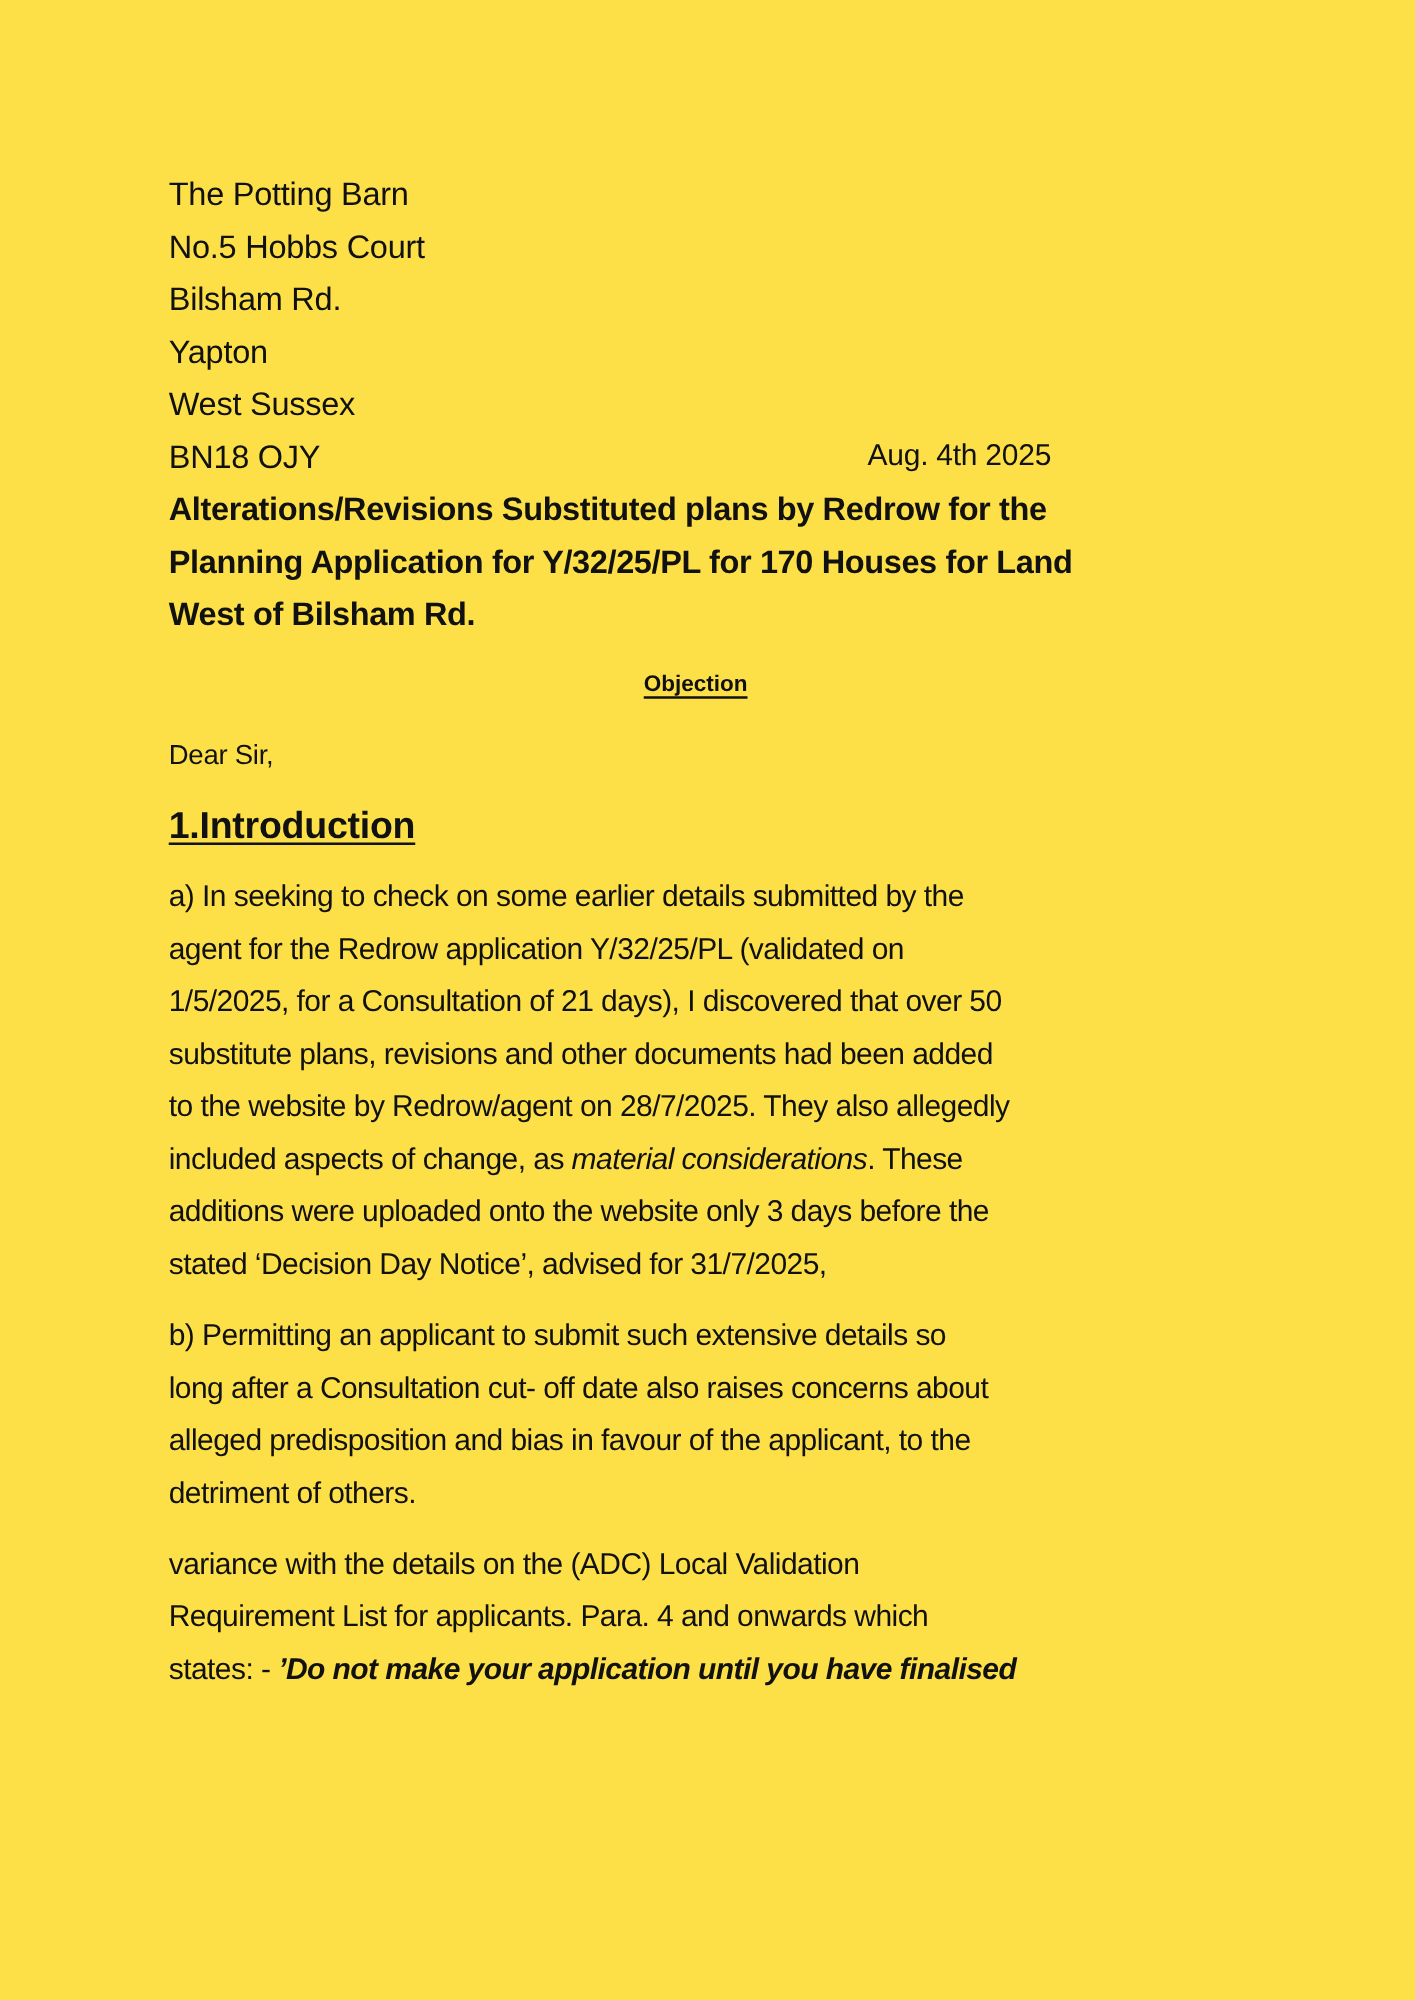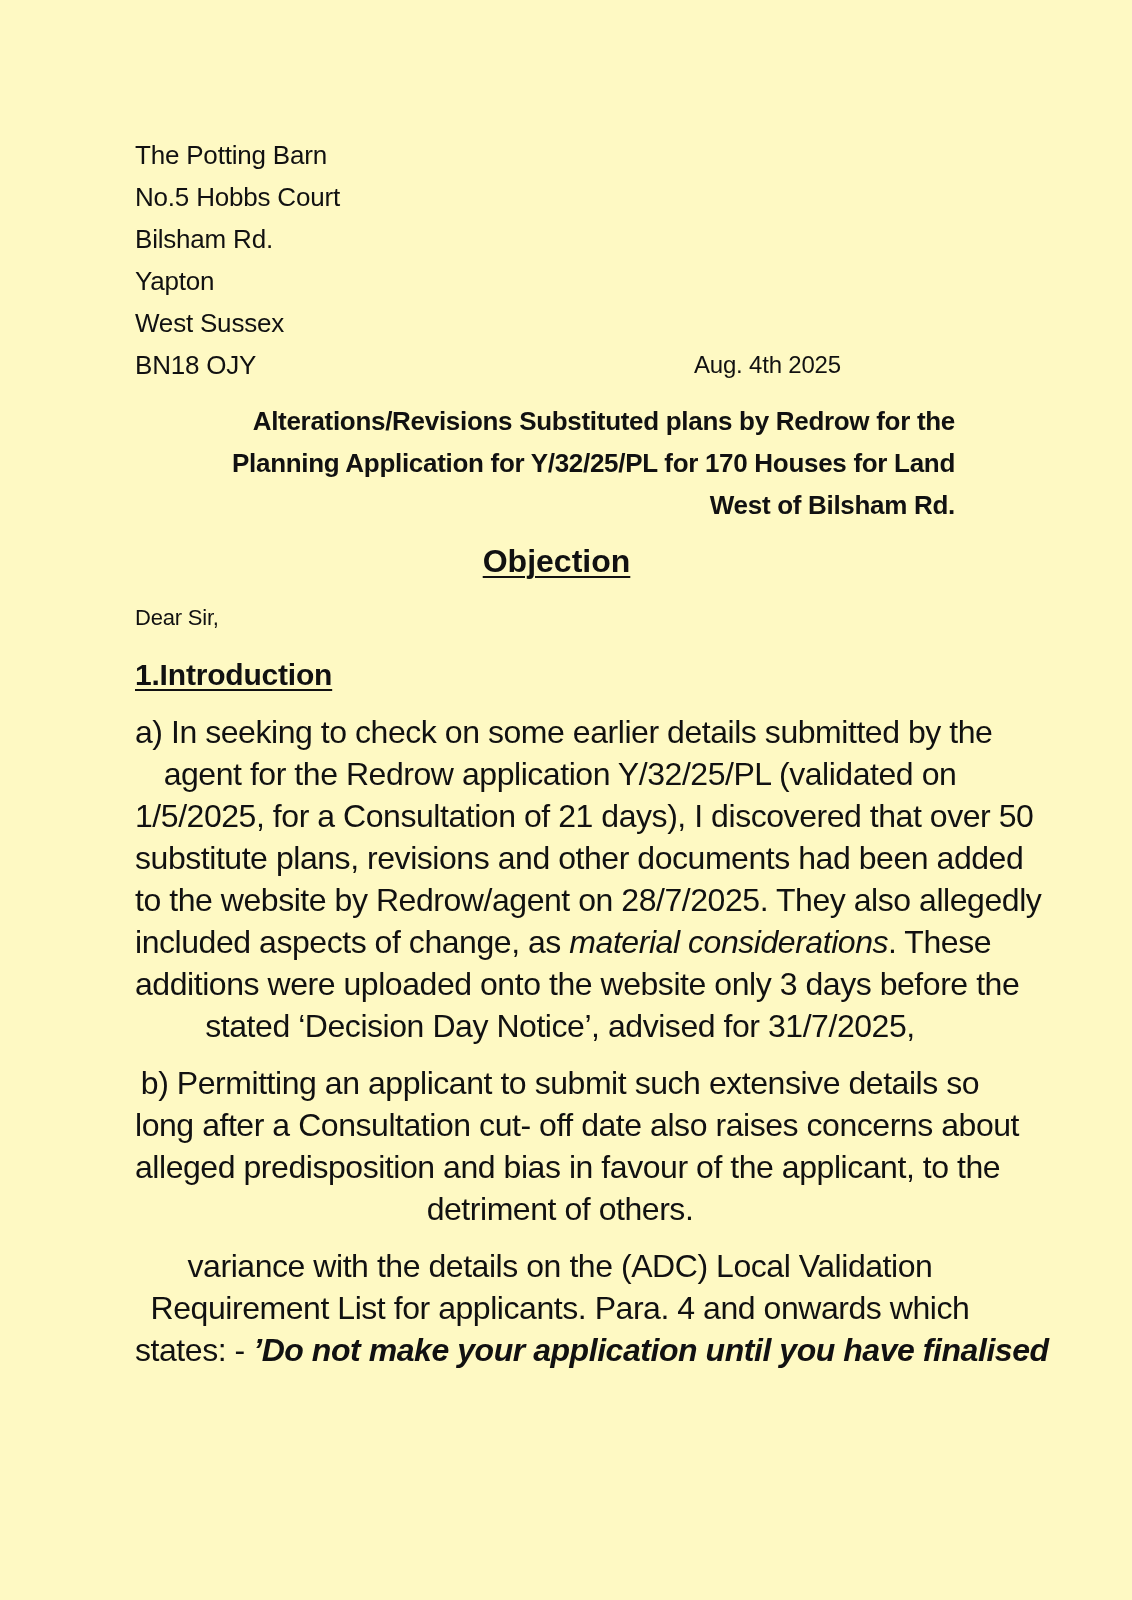--- a/index.html
+++ b/index.html
@@ -14,21 +14,21 @@
       position: relative;
       color: #111111;
       font-family: "Liberation Sans", "DejaVu Sans", sans-serif;
     }
     .page {
       position: absolute;
       left: 0;
       top: 0;
       width: 1132px;
       height: 1600px;
-      background: #fef9c3;
+      background: #fde047;
     }
     .content {
       position: absolute;
       left: 135px;
       top: 134px;
       width: 850px;
     }
     .addr-line {
       font-size: 26px;
       line-height: 42px;
@@ -42,32 +42,30 @@
     .date {
       position: absolute;
       left: 559px;
       top: 0;
       font-size: 24px;
       line-height: 42px;
       white-space: nowrap;
       letter-spacing: -0.2px;
     }
     .title {
-      margin-top: 14px;
       font-size: 26px;
       font-weight: bold;
       line-height: 42px;
       letter-spacing: -0.3px;
       width: 820px;
-      text-align: right;
     }
     .objection {
       margin-top: 14px;
       text-align: center;
-      font-size: 32px;
+      font-size: 18px;
       font-weight: bold;
       line-height: 42px;
       width: 843px;
     }
     .objection span {
       text-decoration: underline;
       text-underline-offset: 4px;
       text-decoration-thickness: 2px;
     }
     .salutation {
@@ -83,25 +81,24 @@
       line-height: 42px;
       letter-spacing: -0.2px;
     }
     .section-heading span {
       text-decoration: underline;
       text-underline-offset: 4px;
       text-decoration-thickness: 2px;
     }
     .para {
       margin-top: 15px;
-      font-size: 32px;
+      font-size: 24px;
       line-height: 42px;
       letter-spacing: -0.45px;
       width: 850px;
-      text-align: center;
     }
     .para .line {
       display: block;
       white-space: nowrap;
       height: 42px;
     }
     em.italic { font-style: italic; }
     strong.bolditalic { font-weight: bold; font-style: italic; }
   </style>
 </head>

